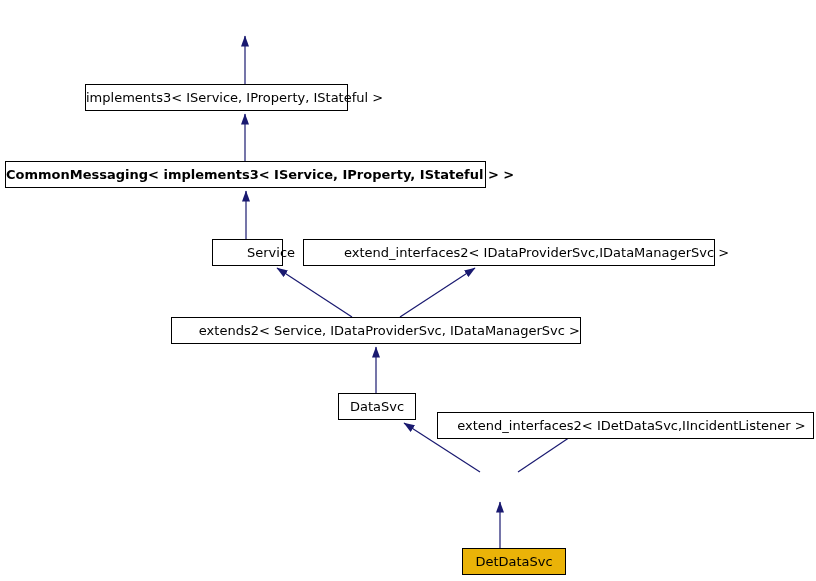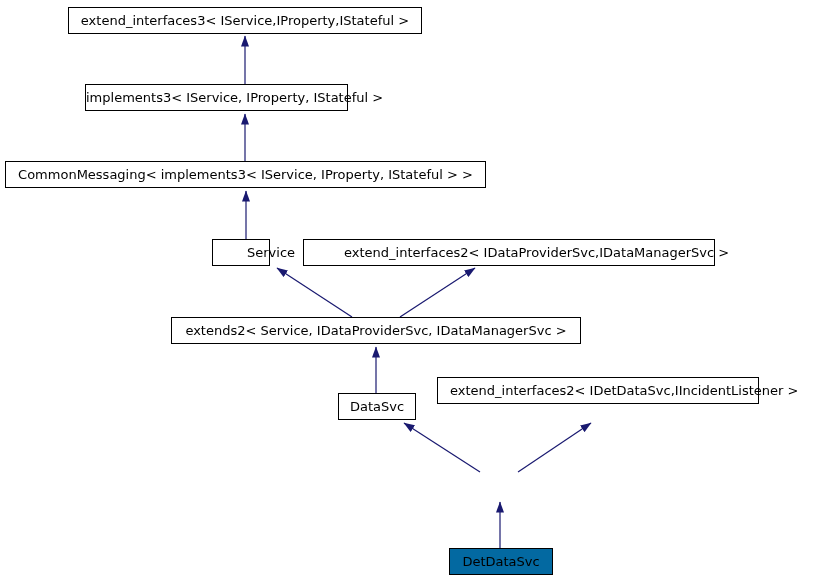--- a/index.html
+++ b/index.html
@@ -30,22 +30,23 @@
     border: 1px solid #000000;
     background: #ffffff;
     color: #000000;
     font-size: 13px;
     line-height: 25px;
     text-align: center;
     white-space: nowrap;
     cursor: pointer;
   }
   .node.current {
-    background: #0369a1;
+    background: #eab308;
     cursor: default;
+    margin-left: 13px;
   }
   .edge {
     stroke: #191970;
     stroke-width: 1.2;
     fill: none;
   }
 </style>
 </head>
 <body>
 
@@ -61,32 +62,31 @@
     <line class="edge" x1="245" y1="161" x2="245" y2="114" marker-end="url(#arrowhead)"></line>
     <line class="edge" x1="246" y1="239" x2="246" y2="191" marker-end="url(#arrowhead)"></line>
     <line class="edge" x1="352" y1="317" x2="277" y2="268" marker-end="url(#arrowhead)"></line>
     <line class="edge" x1="400" y1="317" x2="475" y2="268" marker-end="url(#arrowhead)"></line>
     <line class="edge" x1="376" y1="393" x2="376" y2="347" marker-end="url(#arrowhead)"></line>
     <line class="edge" x1="480" y1="472" x2="404" y2="423" marker-end="url(#arrowhead)"></line>
     <line class="edge" x1="518" y1="472" x2="591" y2="423" marker-end="url(#arrowhead)"></line>
     <line class="edge" x1="500" y1="548" x2="500" y2="502" marker-end="url(#arrowhead)"></line>
   </svg>
 
-  <div class="node" style="left:68px;  top:7px;   width:354px;">extend_interfaces3&lt; IService,IProperty,IStateful &gt;</div>
 
   <div class="node" style="left:85px;  top:84px;  width:263px;">implements3&lt; IService, IProperty, IStateful &gt;</div>
 
-  <div class="node" style="left:5px;   top:161px; width:481px;">CommonMessaging&lt; implements3&lt; IService, IProperty, IStateful &gt; &gt;</div>
+  <div class="node" style="left:5px;   top:161px; width:481px;font-weight:bold;">CommonMessaging&lt; implements3&lt; IService, IProperty, IStateful &gt; &gt;</div>
 
-  <div class="node" style="left:212px; top:239px; width:58px;padding-left:34px;">Service</div>
+  <div class="node" style="left:212px; top:239px; width:71px;padding-left:34px;">Service</div>
 
   <div class="node" style="left:303px; top:239px; width:412px;padding-left:40px;">extend_interfaces2&lt; IDataProviderSvc,IDataManagerSvc &gt;</div>
 
-  <div class="node" style="left:171px; top:317px; width:410px;">extends2&lt; Service, IDataProviderSvc, IDataManagerSvc &gt;</div>
+  <div class="node" style="left:171px; top:317px; width:410px;text-align:right;">extends2&lt; Service, IDataProviderSvc, IDataManagerSvc &gt;</div>
 
   <div class="node" style="left:338px; top:393px; width:78px;">DataSvc</div>
 
-  <div class="node" style="left:437px; top:377px; width:322px;padding-left:12px;">extend_interfaces2&lt; IDetDataSvc,IIncidentListener &gt;</div>
+  <div class="node" style="left:437px; top:412px; width:377px;padding-left:12px;">extend_interfaces2&lt; IDetDataSvc,IIncidentListener &gt;</div>
 
 
   <div class="node current" style="left:449px; top:548px; width:104px;">DetDataSvc</div>
 
 </div>
 
 </body></html>

